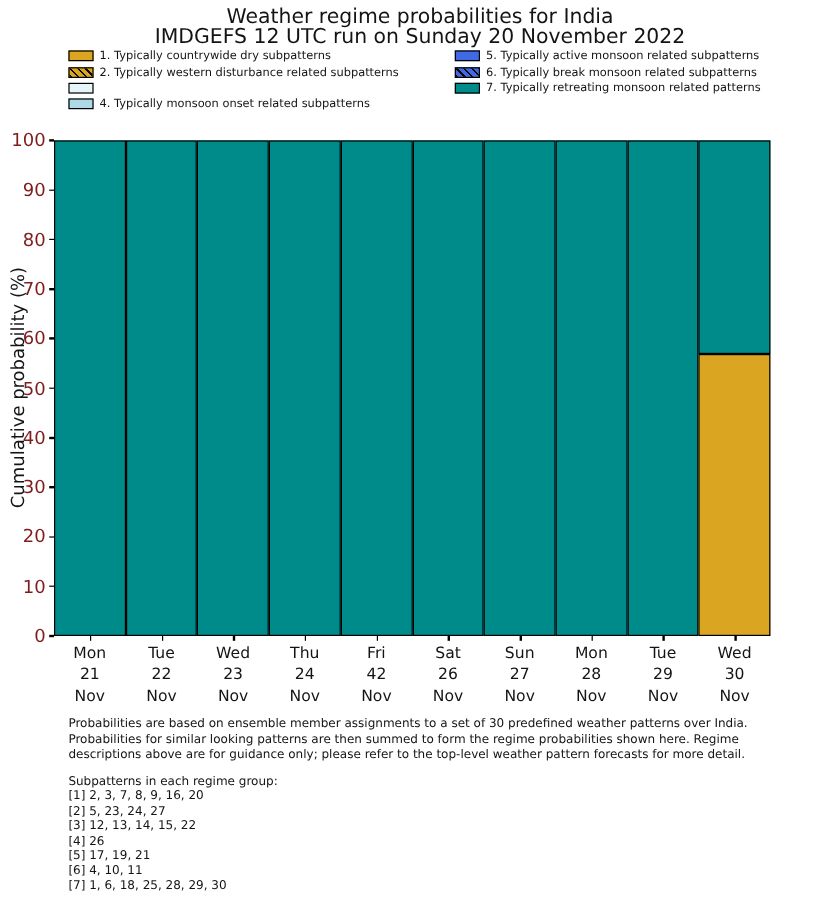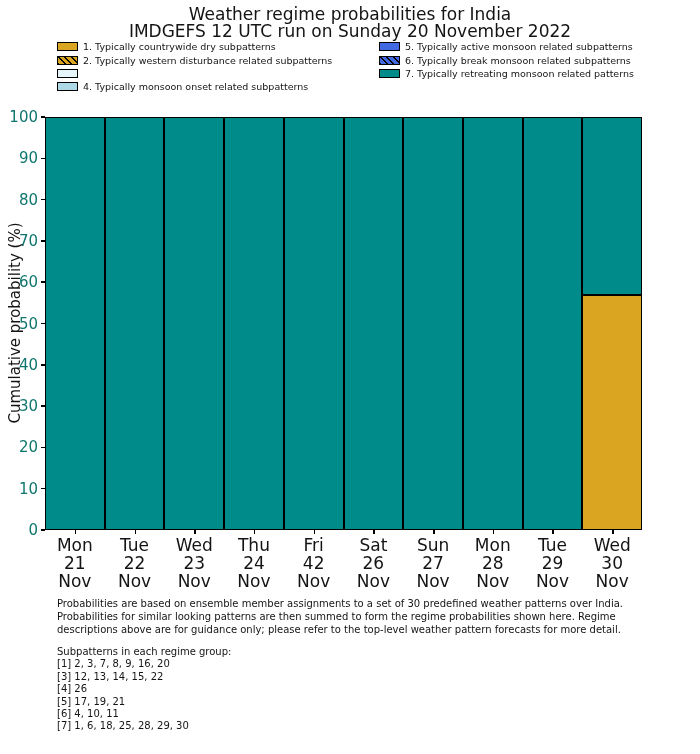--- a/index.html
+++ b/index.html
@@ -27,31 +27,31 @@
 
   
   .plot { position:absolute; left:45px; top:117px; width:597px; height:413px; }
   .bars { position:absolute; left:0; top:0; width:100%; height:100%; display:flex; }
   .bar  { flex:1 1 0; display:flex; flex-direction:column-reverse; height:100%; }
   .segment { width:100%; border:1.2px solid #000; }
 
   
   .y-axis { position:absolute; left:0; top:117px; width:45px; height:413px; }
   .ytick { position:absolute; right:0; transform:translateY(50%); display:flex; align-items:center; }
-  .ytick-label { font-size:15px; color:#0f766e; margin-right:3px; }
+  .ytick-label { font-size:15px; color:#7f1d1d; margin-right:3px; }
   .ytick-mark { width:4px; height:1.5px; background:#000; }
   .y-axis-label {
     position:absolute; left:15px; top:323px; transform:translate(-50%,-50%) rotate(-90deg);
     font-size:15px; white-space:nowrap; color:#141414;
   }
 
   
   .x-axis { position:absolute; left:45px; top:530px; width:597px; }
   .xlabels { display:flex; }
-  .xlabel { flex:1 1 0; position:relative; text-align:center; font-size:17px; line-height:18px; padding-top:6px; color:#141414; }
+  .xlabel { flex:1 1 0; position:relative; text-align:center; font-size:13px; line-height:18px; padding-top:6px; color:#141414; }
   .xtick-mark { position:absolute; top:0; left:50%; width:1.5px; height:4px; background:#000; }
 
   
   .footnote { position:absolute; left:57px; top:598px; font-size:10px; line-height:12.9px; color:#141414; }
   .footnote div { white-space:nowrap; }
   .subpatterns { position:absolute; left:57px; top:646px; font-size:10px; line-height:12.4px; color:#141414; }
   .subpatterns div { white-space:nowrap; }
 </style>
 </head>
 <body>
@@ -246,20 +246,21 @@
 
   <div class="footnote">
     <div>Probabilities are based on ensemble member assignments to a set of 30 predefined weather patterns over India.</div>
     <div>Probabilities for similar looking patterns are then summed to form the regime probabilities shown here. Regime</div>
     <div>descriptions above are for guidance only; please refer to the top-level weather pattern forecasts for more detail.</div>
   </div>
 
   <div class="subpatterns">
     <div>Subpatterns in each regime group:</div>
     <div>[1] 2, 3, 7, 8, 9, 16, 20</div>
+    <div>[2] 5, 23, 24, 27</div>
     <div>[3] 12, 13, 14, 15, 22</div>
     <div>[4] 26</div>
     <div>[5] 17, 19, 21</div>
     <div>[6] 4, 10, 11</div>
     <div>[7] 1, 6, 18, 25, 28, 29, 30</div>
   </div>
 
 </div>
 
 </body></html>

